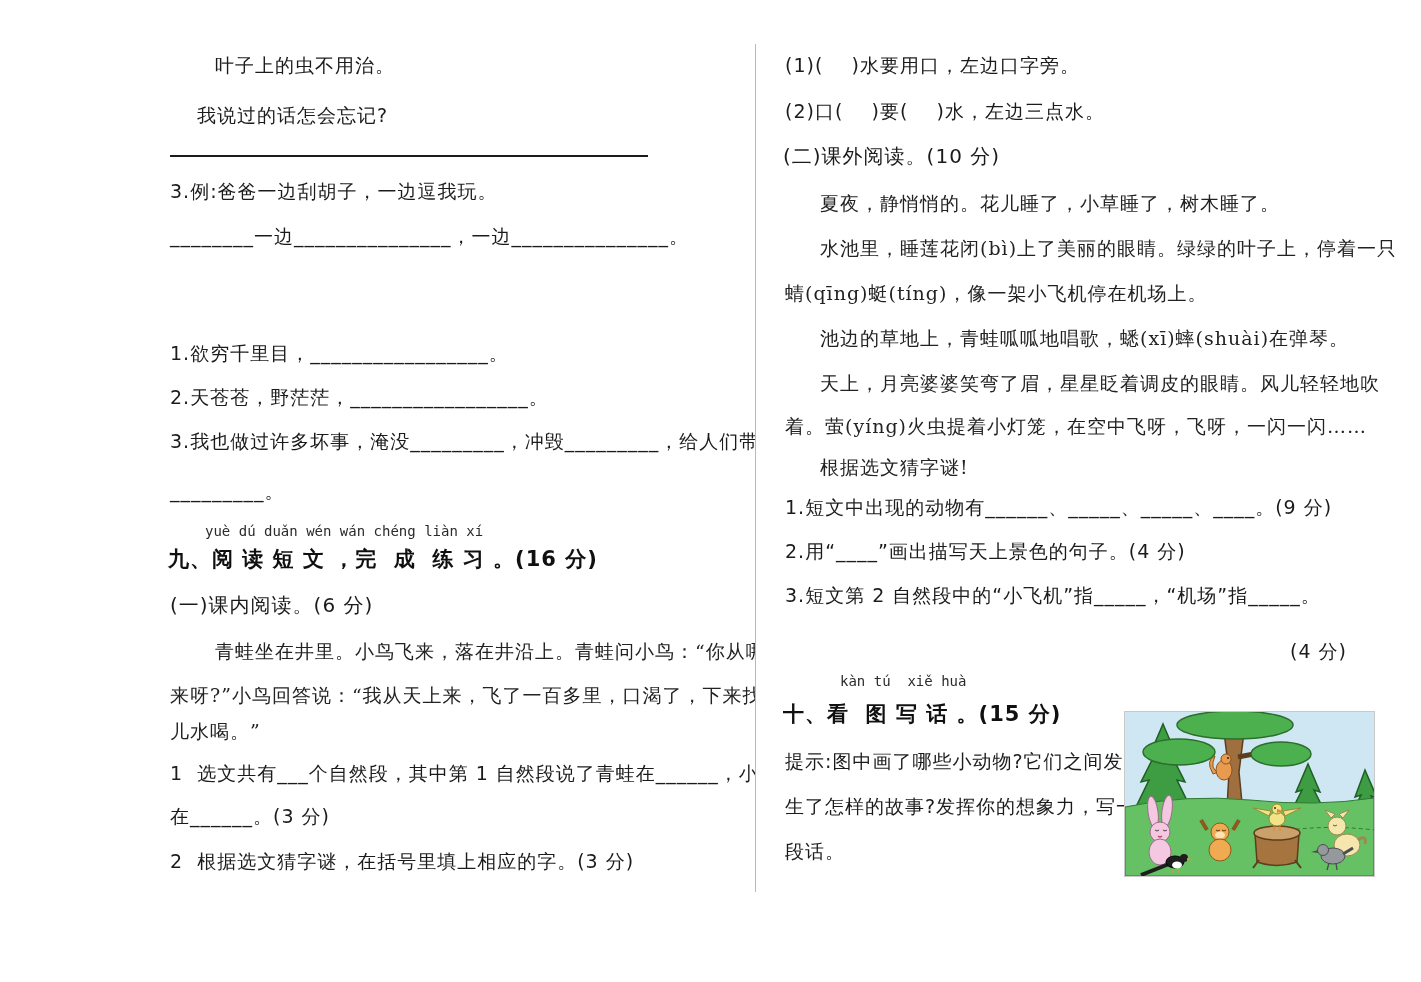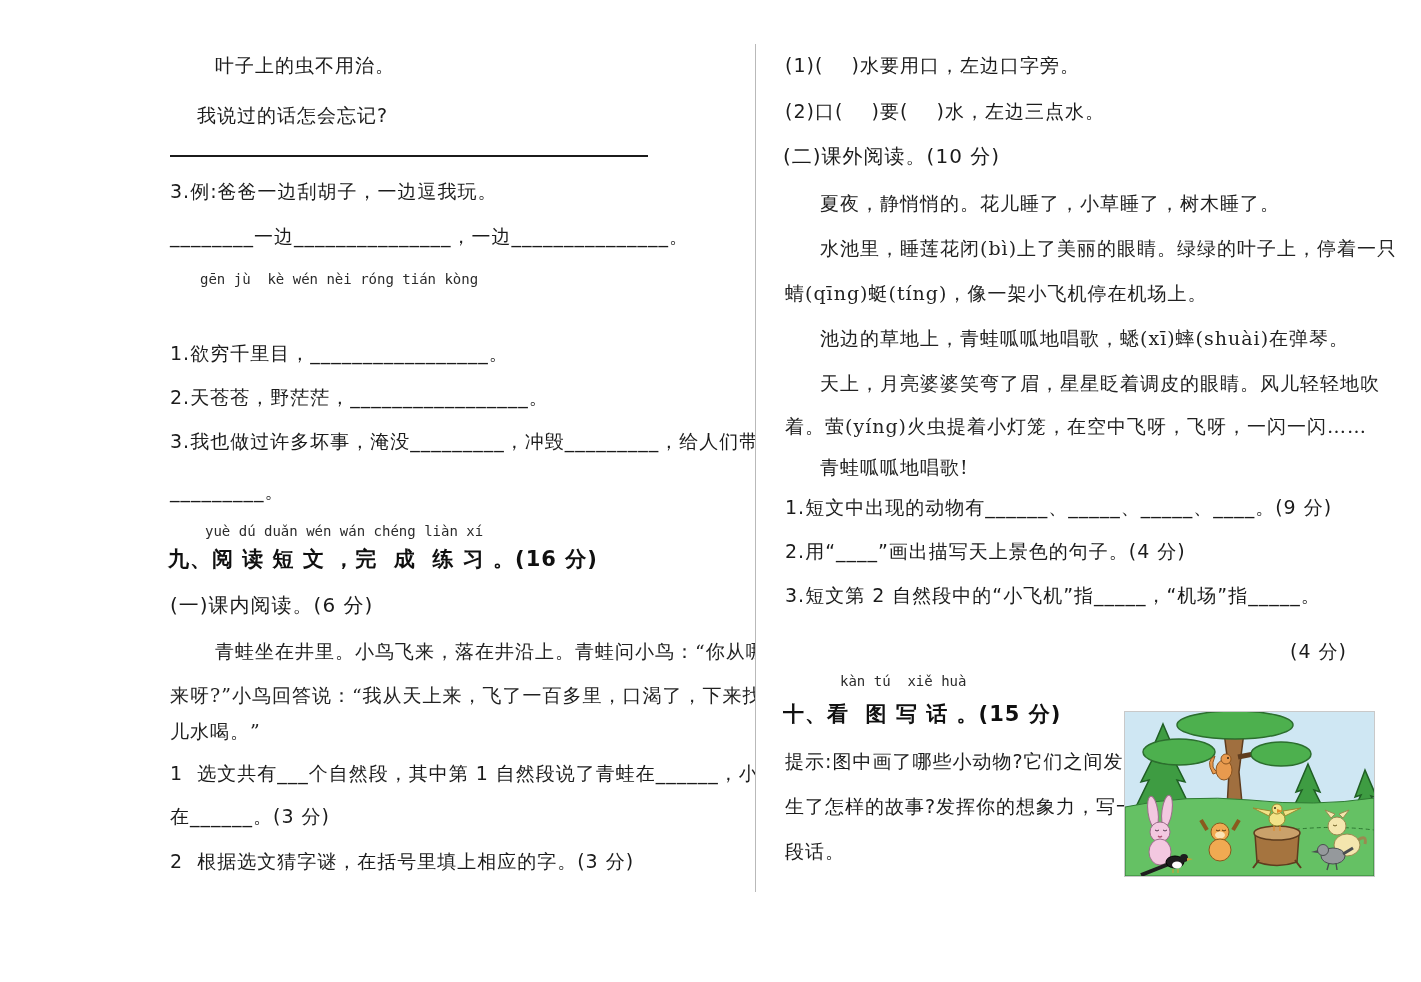--- a/index.html
+++ b/index.html
@@ -35,21 +35,20 @@
 
 <div class="col" id="left-col">
   <div class="ln" style="left:215px;top:50px;">叶子上的虫不用治。</div>
   <div class="ln" style="left:197px;top:100px;">我说过的话怎会忘记?</div>
 
   <div class="rule" style="left:170px;top:155px;width:478px;"></div>
 
   <div class="ln" style="left:170px;top:176px;">3.例:爸爸一边刮胡子，一边逗我玩。</div>
   <div class="ln" style="left:170px;top:221px;">________一边_______________，一边_______________。</div>
 
-  <div class="ln py" style="left:200px;top:264px;">gēn jù  kè wén nèi róng tián kòng</div>
 
   <div class="ln" style="left:170px;top:338px;">1.欲穷千里目，_________________。</div>
   <div class="ln" style="left:170px;top:382px;">2.天苍苍，野茫茫，_________________。</div>
   <div class="ln" style="left:170px;top:426px;">3.我也做过许多坏事，淹没_________，冲毁_________，给人们带来</div>
   <div class="ln" style="left:170px;top:476px;">_________。</div>
 
   <div class="ln py" style="left:205px;top:516px;">yuè dú duǎn wén wán chéng liàn xí</div>
   <div class="ln hd" style="left:168px;top:544px;">九、阅 读 短 文 ，完  成  练 习 。(16 分)</div>
   <div class="ln sub" style="left:170px;top:590px;">(一)课内阅读。(6 分)</div>
 
@@ -66,21 +65,21 @@
   <div class="ln" style="left:30px;top:50px;">(1)(    )水要用口，左边口字旁。</div>
   <div class="ln" style="left:30px;top:96px;">(2)口(    )要(    )水，左边三点水。</div>
   <div class="ln sub" style="left:28px;top:141px;">(二)课外阅读。(10 分)</div>
 
   <div class="ln kai" style="left:65px;top:188px;">夏夜，静悄悄的。花儿睡了，小草睡了，树木睡了。</div>
   <div class="ln kai" style="left:65px;top:233px;">水池里，睡莲花闭(bì)上了美丽的眼睛。绿绿的叶子上，停着一只</div>
   <div class="ln kai" style="left:30px;top:278px;">蜻(qīng)蜓(tíng)，像一架小飞机停在机场上。</div>
   <div class="ln kai" style="left:65px;top:323px;">池边的草地上，青蛙呱呱地唱歌，蟋(xī)蟀(shuài)在弹琴。</div>
   <div class="ln kai" style="left:65px;top:368px;">天上，月亮婆婆笑弯了眉，星星眨着调皮的眼睛。风儿轻轻地吹</div>
   <div class="ln kai" style="left:30px;top:411px;">着。萤(yíng)火虫提着小灯笼，在空中飞呀，飞呀，一闪一闪……</div>
-  <div class="ln kai" style="left:65px;top:452px;">青蛙呱呱地唱歌!</div>
+  <div class="ln kai" style="left:65px;top:452px;">根据选文猜字谜!</div>
 
   <div class="ln" style="left:30px;top:492px;">1.短文中出现的动物有______、_____、_____、____。(9 分)</div>
   <div class="ln" style="left:30px;top:536px;">2.用“____”画出描写天上景色的句子。(4 分)</div>
   <div class="ln" style="left:30px;top:580px;">3.短文第 2 自然段中的“小飞机”指_____，“机场”指_____。</div>
   <div class="ln" style="left:535px;top:636px;">(4 分)</div>
 
   <div class="ln py" style="left:85px;top:666px;">kàn tú  xiě huà</div>
   <div class="ln hd" style="left:28px;top:699px;">十、看  图 写 话 。(15 分)</div>
 
   <div class="ln" style="left:30px;top:746px;">提示:图中画了哪些小动物?它们之间发</div>

